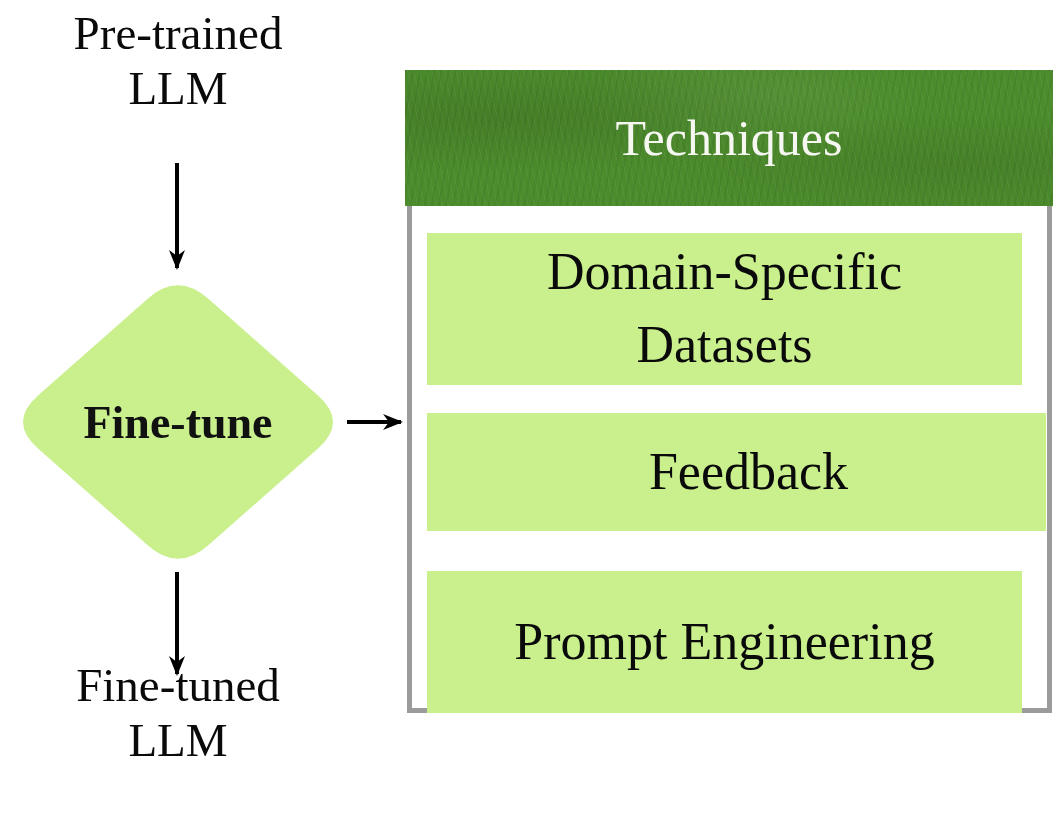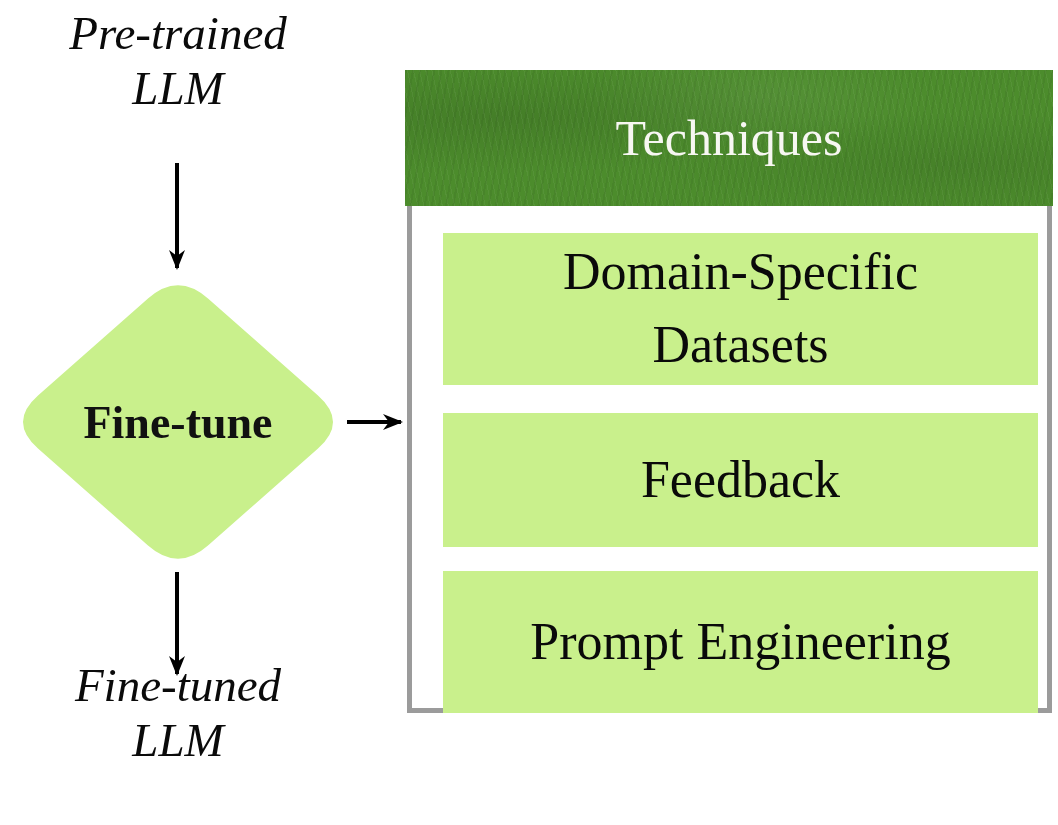--- a/index.html
+++ b/index.html
@@ -20,21 +20,20 @@
 
   
   .flow-label {
     left: 8px;
     width: 340px;
     text-align: center;
     font-size: 47px;
     line-height: 1.16;
     white-space: pre-line;
     color: #0a0a0a;
-    font-style: italic;
   }
   #source-label { top: 6px; }
   #result-label { top: 658px; }
 
   
   #diamond-wrap {
     left: 8px;
     top: 272px;
     width: 340px;
     height: 300px;
@@ -101,24 +100,23 @@
     width: 595px;
     background: #C9F08C;
     display: flex;
     align-items: center;
     justify-content: center;
     text-align: center;
     font-size: 52px;
     line-height: 1.4;
     white-space: pre-line;
     color: #0a0a0a;
-    margin-left: 16px;
   }
   #technique-box-0 { top: 58px;  height: 152px; }
-  #technique-box-1 { top: 238px; height: 134px; }
+  #technique-box-1 { top: 238px; height: 118px; padding-left: 24px; }
   #technique-box-2 { top: 396px; height: 142px; }
 </style>
 </head>
 <body>
 
 <div id="canvas">
 
   <div id="source-label" class="abs flow-label">Pre-trained
 LLM</div>
 

